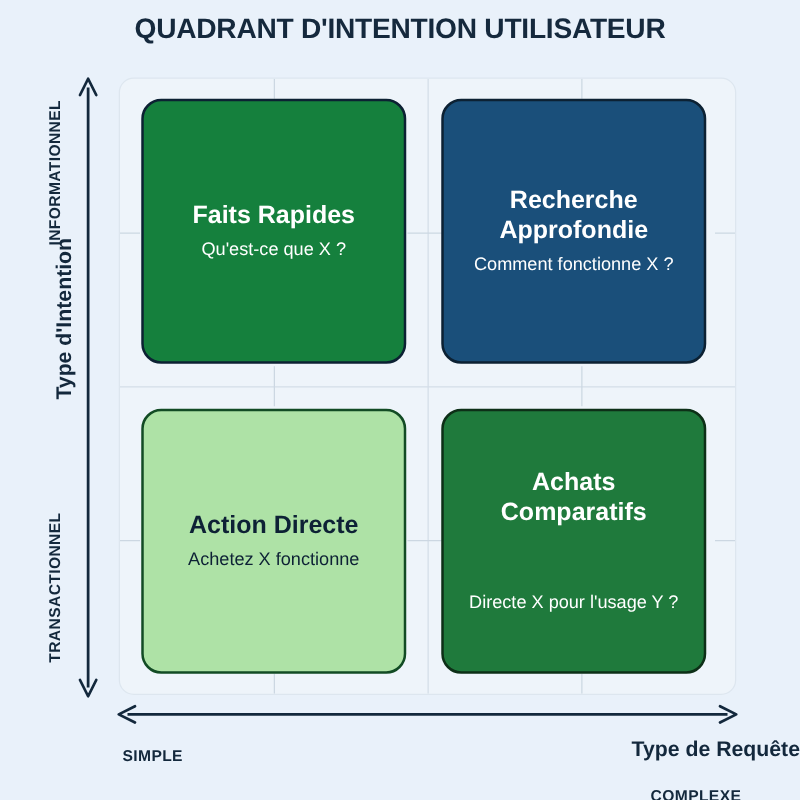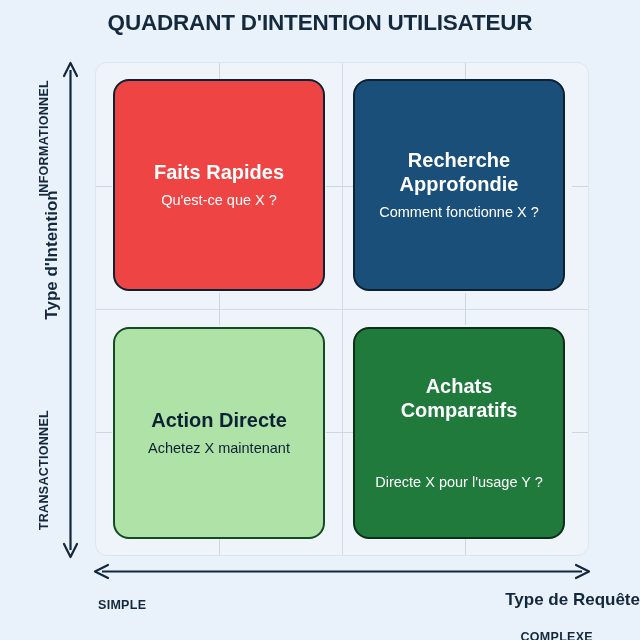--- a/index.html
+++ b/index.html
@@ -86,21 +86,21 @@
   }
   .q-sub {
     font-size: 14.5px;
     font-weight: normal;
     line-height: 1.25;
     margin: 6px 0 0 0;
   }
 
   #q-top-left {
     left: 17px;  top: 16px;
-    background: #ef4444;
+    background: #15803d;
     border: 2px solid #0c2133;
   }
   #q-top-right {
     left: 257px; top: 16px;
     background: #1a4f7a;
     border: 2px solid #0c2133;
   }
   #q-bottom-left {
     left: 17px;  top: 264px;
     background: #aee2a6;
@@ -210,21 +210,21 @@
   </div>
 
   <div class="quadrant" id="q-top-right">
     <div class="q-title">Recherche
 Approfondie</div>
     <div class="q-sub">Comment fonctionne X ?</div>
   </div>
 
   <div class="quadrant" id="q-bottom-left">
     <div class="q-title">Action Directe</div>
-    <div class="q-sub">Achetez X maintenant</div>
+    <div class="q-sub">Achetez X fonctionne</div>
   </div>
 
   <div class="quadrant" id="q-bottom-right">
     <div class="q-title">Achats
 Comparatifs</div>
     <div class="q-sub">Directe X pour l'usage Y ?</div>
   </div>
 </div>
 
 <svg id="y-axis-arrow" viewBox="0 0 17 500">

